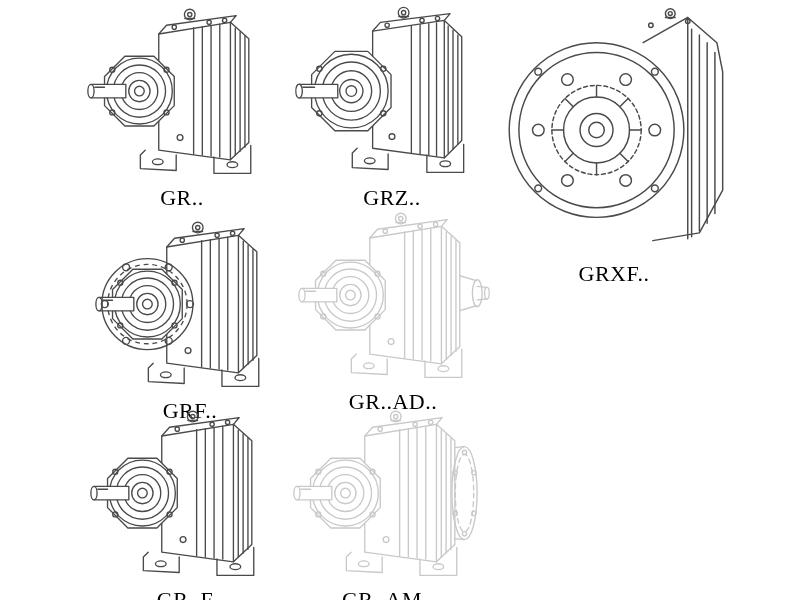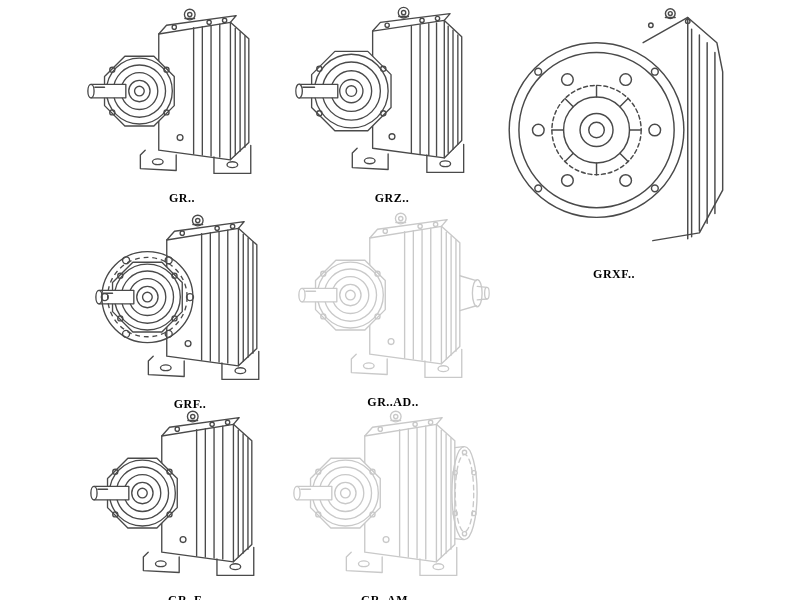--- a/index.html
+++ b/index.html
@@ -16,22 +16,22 @@
     margin: 0;
     display: flex;
     flex-direction: column;
     align-items: center;
   }
   .product svg { display: block; }
   .dark  { color: var(--line-dark, #4a4a4a); }
   .light { color: var(--line-light, #c9c9c9); }
   .label {
     font-family: "Liberation Serif", serif;
-    font-weight: bold;
-    font-size: 12px;
+    font-weight: normal;
+    font-size: 22px;
     line-height: 20px;
     letter-spacing: 0.5px;
     color: var(--label-text, #000000);
     margin-top: 2px;
     white-space: nowrap;
   }
   .defs-holder { position: absolute; width: 0; height: 0; overflow: hidden; }
 </style>
 </head>
 <body>
@@ -221,21 +221,21 @@
     <figcaption class="label">GRXF..</figcaption>
   </figure>
 
   <figure class="product dark" style="left:292px; top:2px; width:200px;">
     <svg viewBox="0 0 200 190" width="194" height="184">
         <use href="#g-reducer2"></use>
       </svg>
     <figcaption class="label">GRZ..</figcaption>
   </figure>
 
-  <figure class="product dark" style="left:90px; top:208px; width:200px;">
+  <figure class="product dark" style="left:90px; top:215px; width:200px;">
     <svg viewBox="0 0 200 190" width="194" height="184">
         <use href="#g-flange"></use>
       </svg>
     <figcaption class="label">GRF..</figcaption>
   </figure>
 
   <figure class="product light" style="left:293px; top:206px; width:200px;">
     <svg viewBox="0 0 200 190" width="194" height="184">
         <use href="#g-ad"></use>
       </svg>

